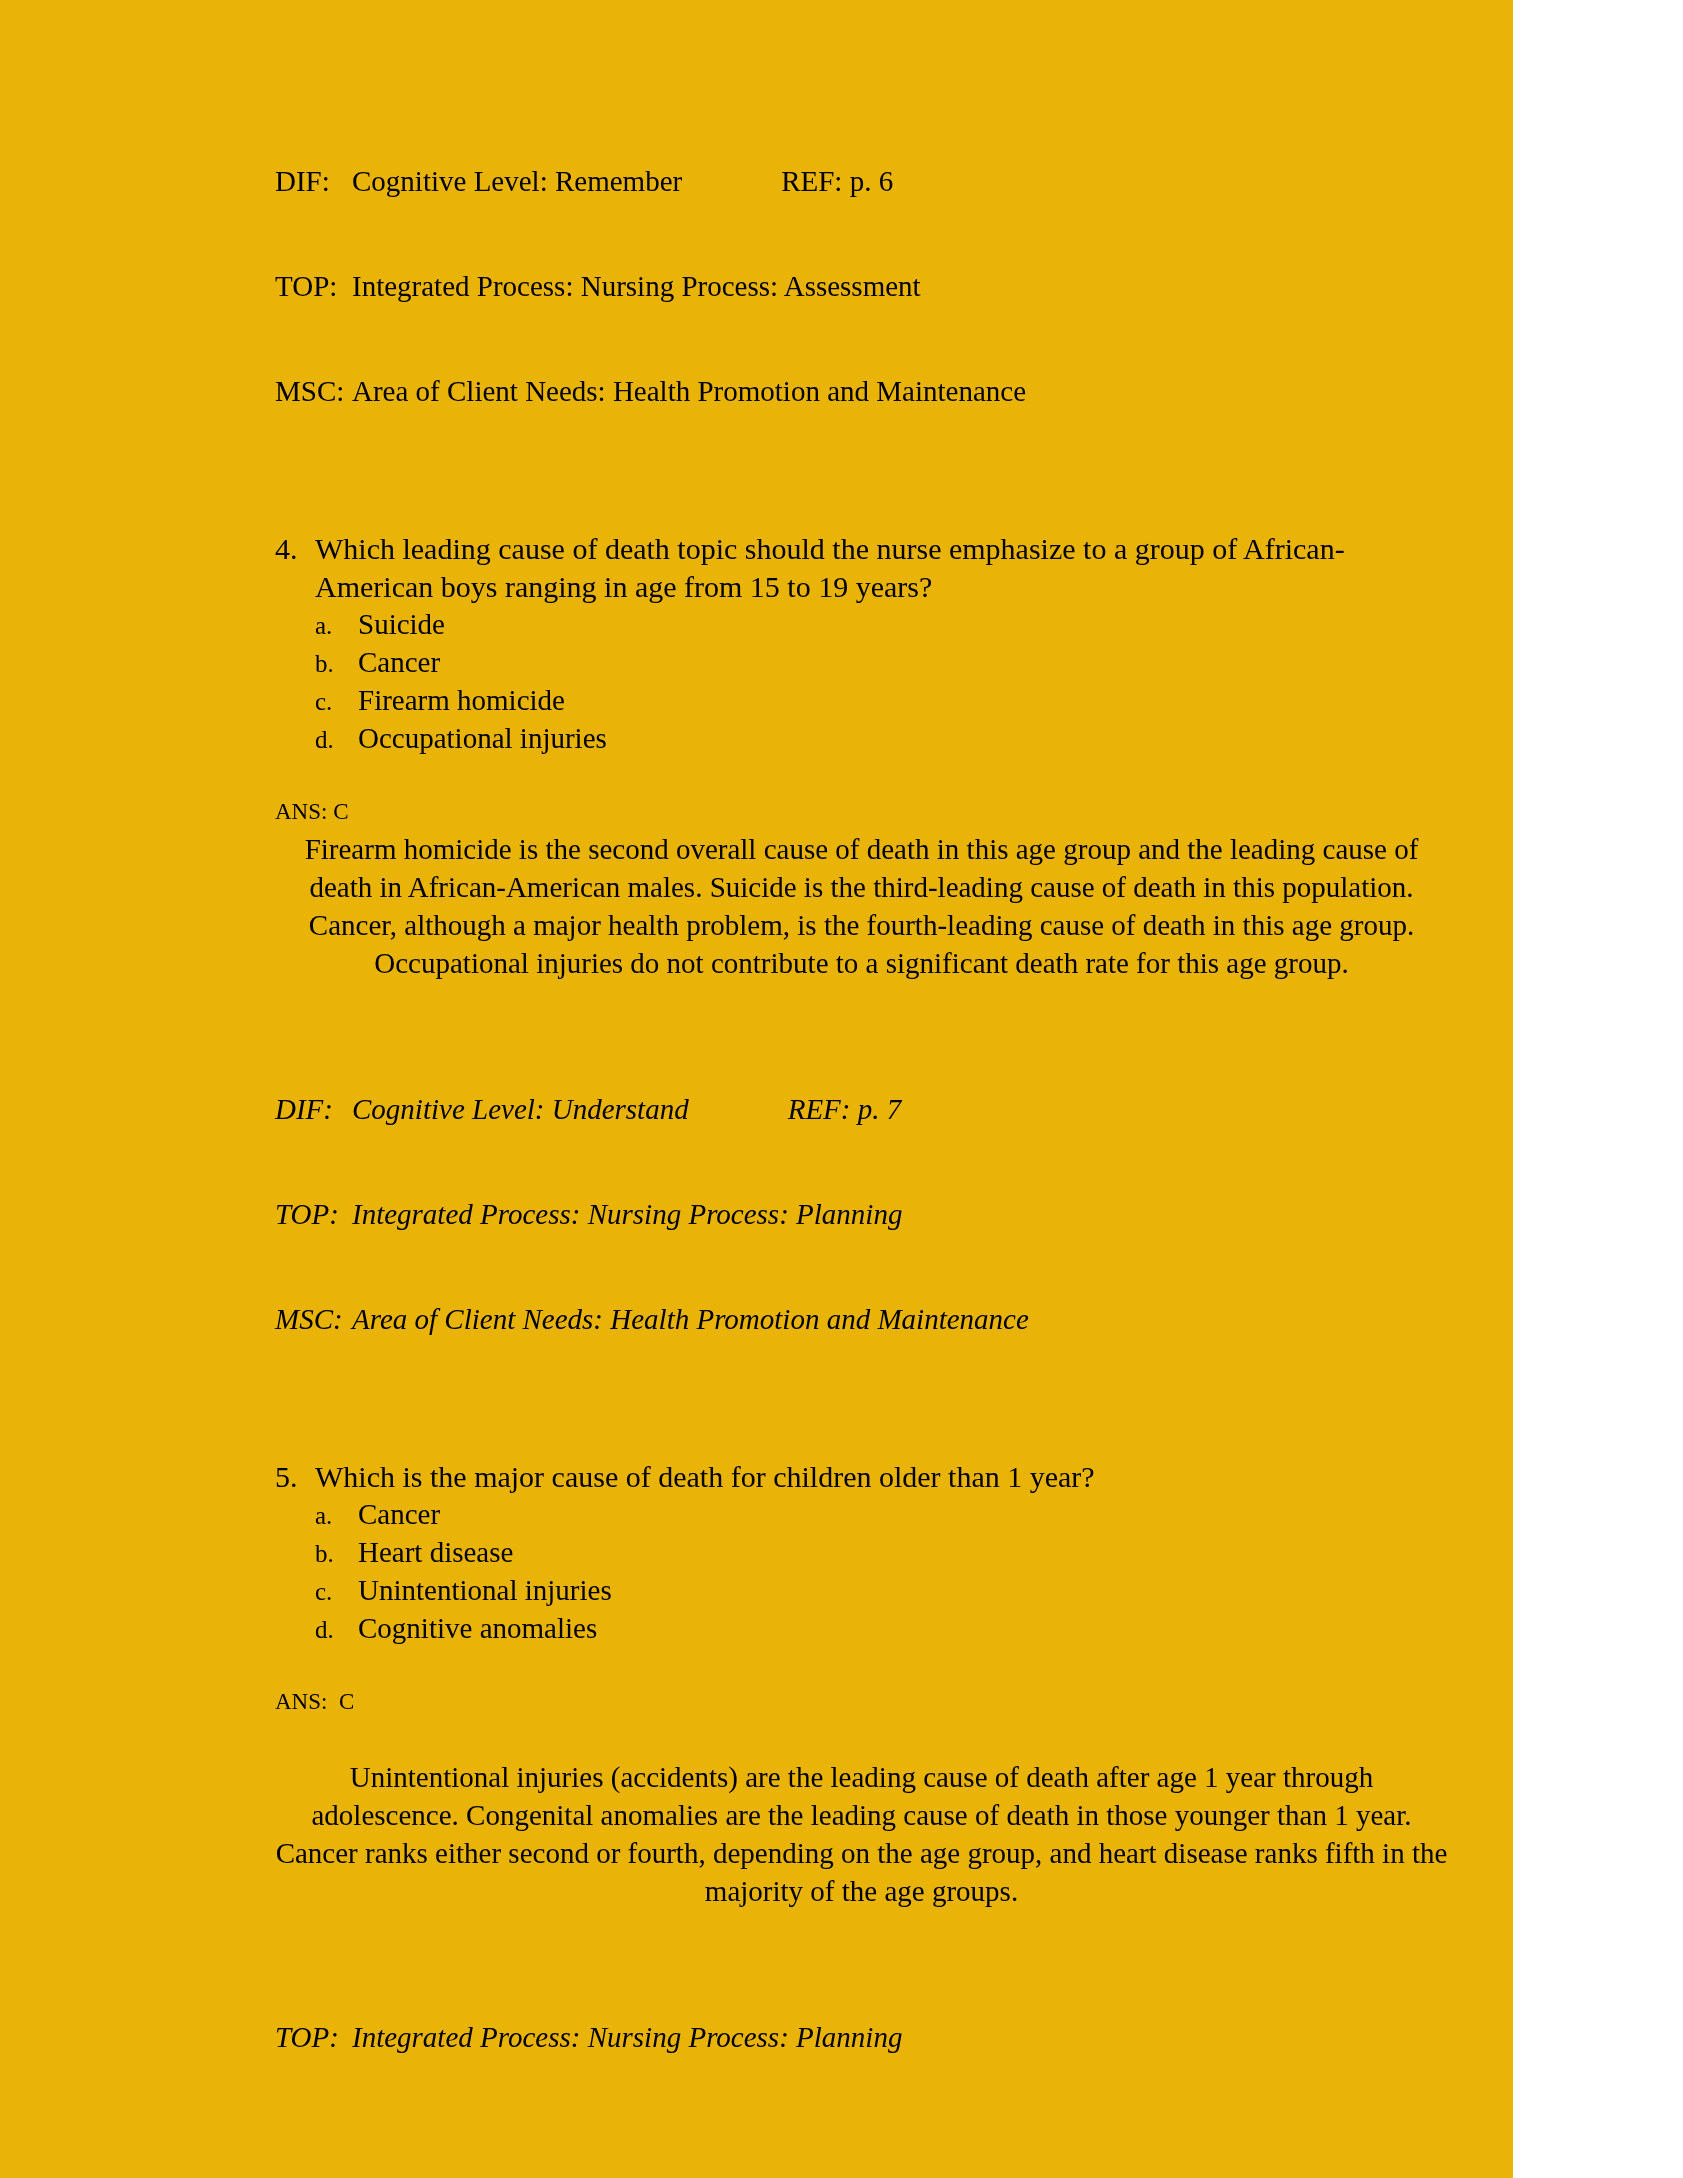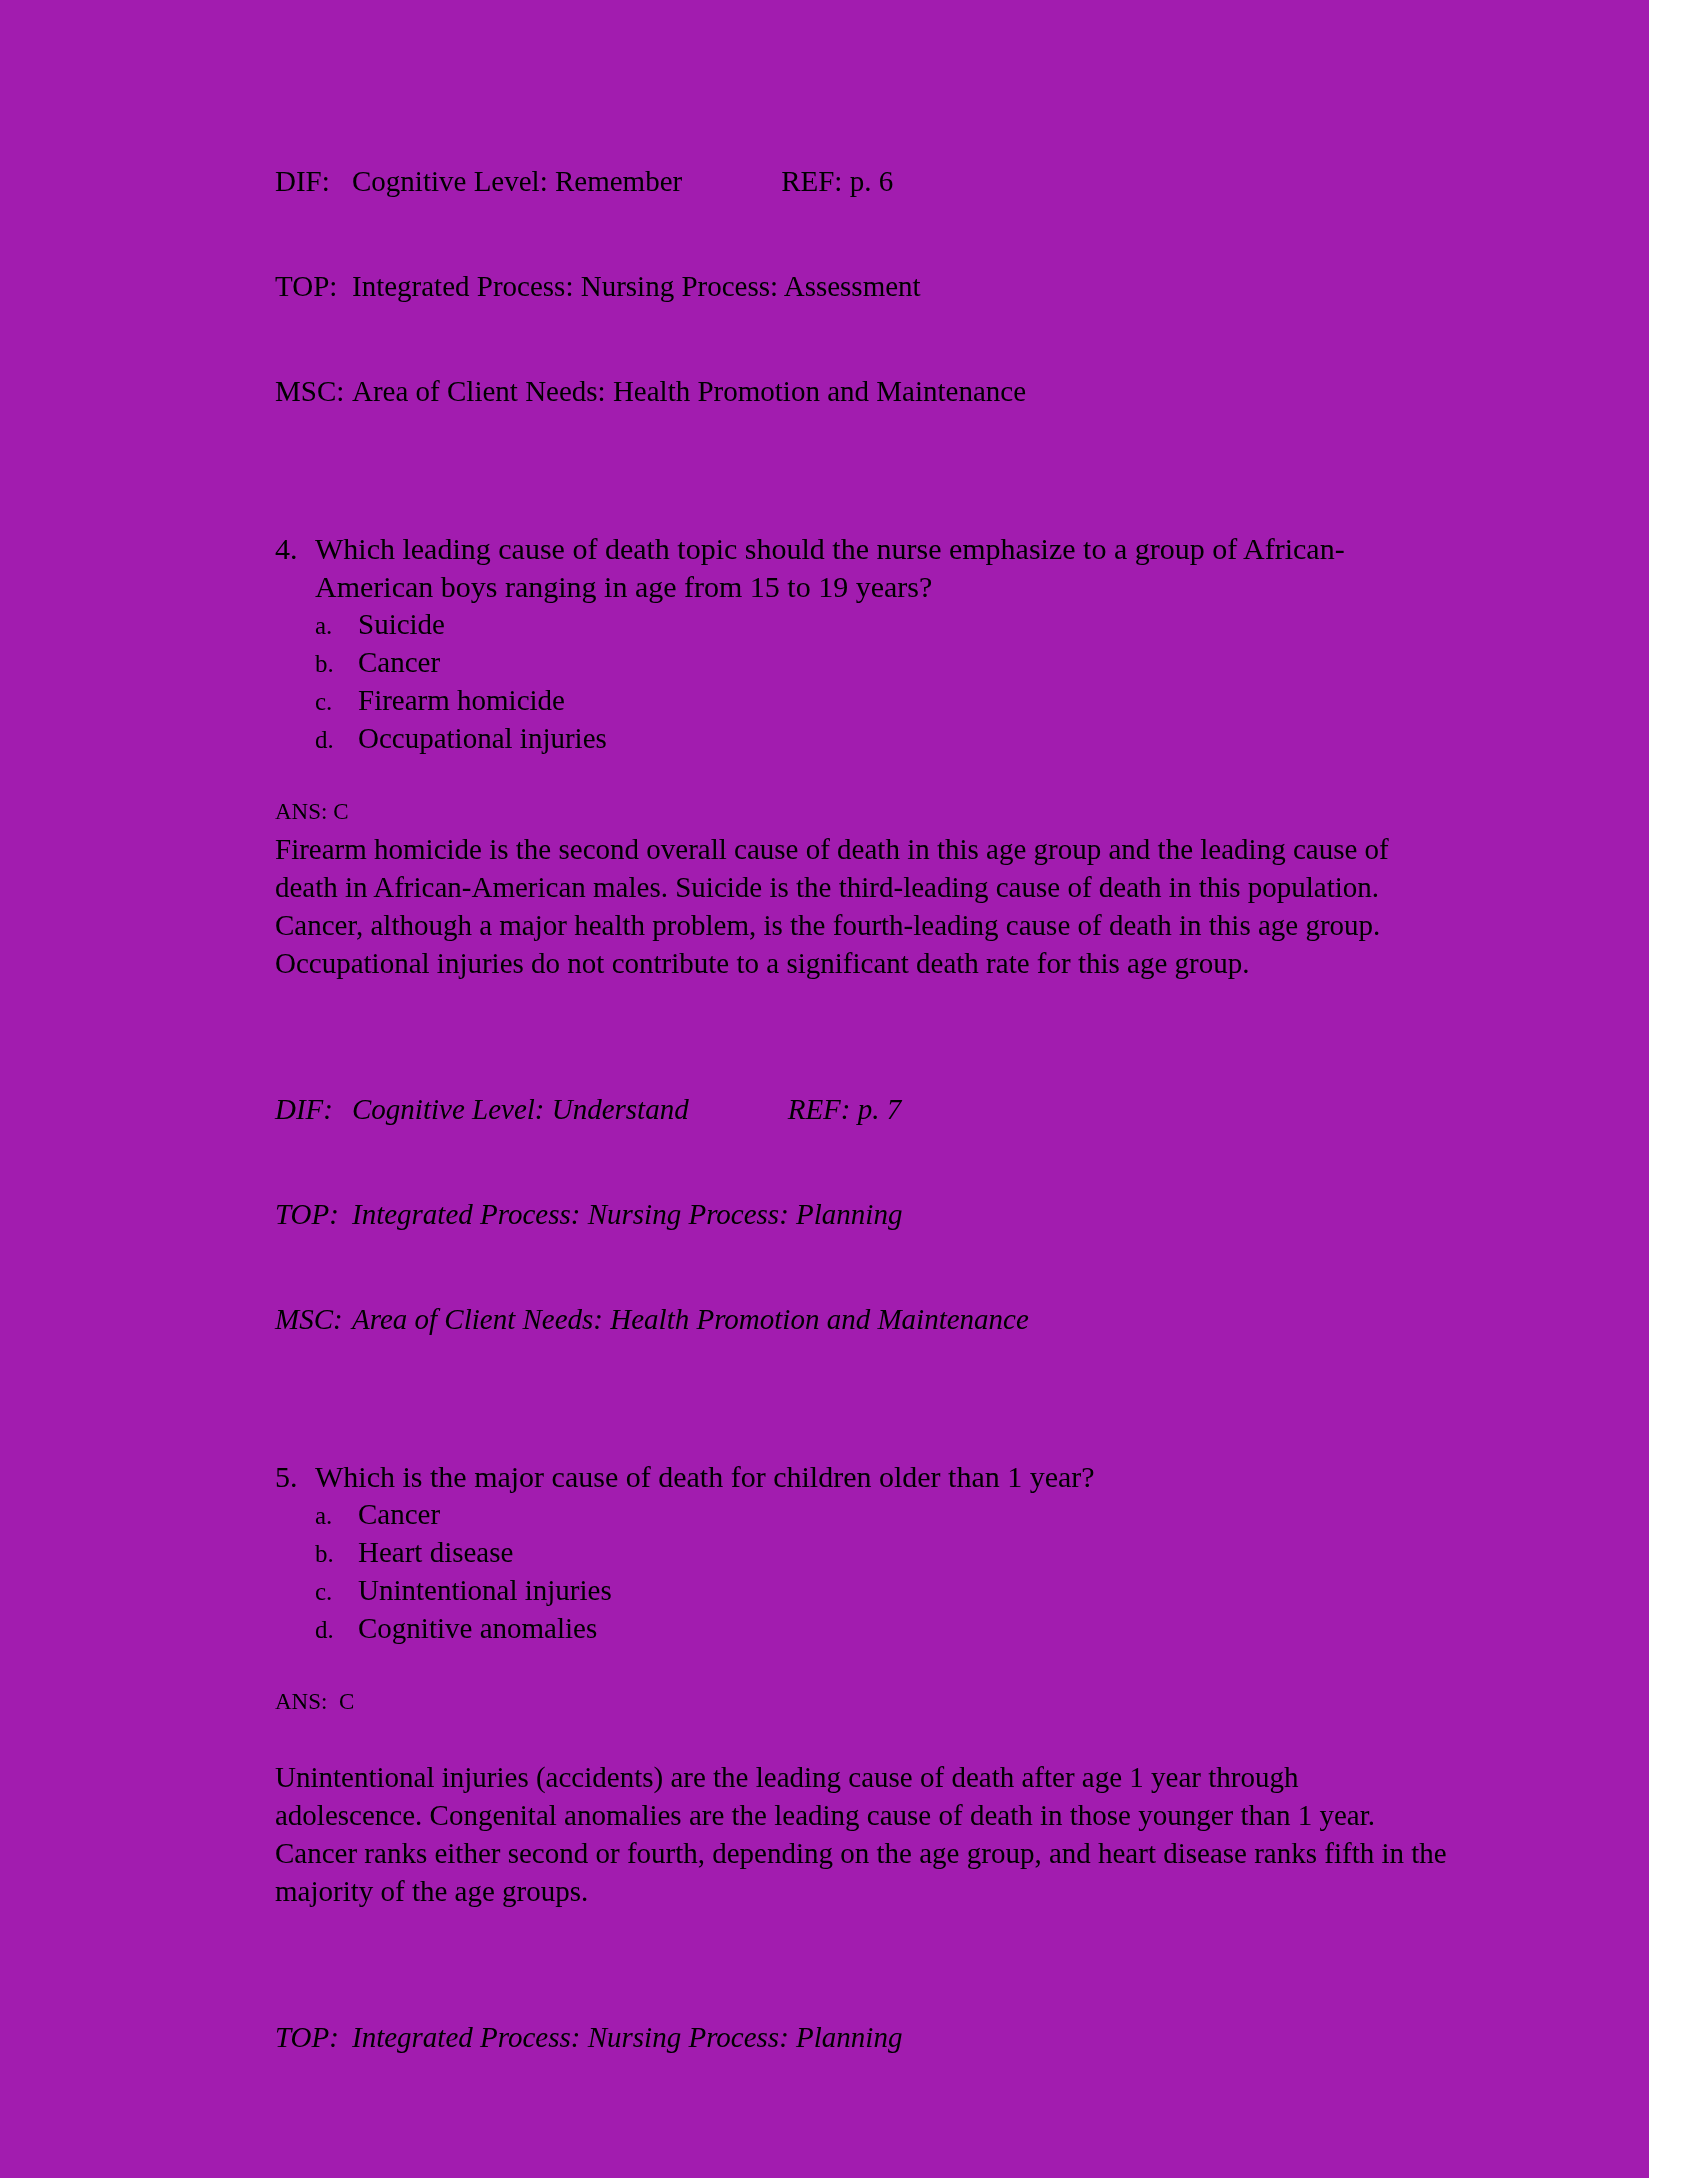--- a/index.html
+++ b/index.html
@@ -9,23 +9,23 @@
   }
   body {
     width: 1683px;
     height: 2178px;
     font-family: "Liberation Serif", "DejaVu Serif", serif;
     color: #000000;
     -webkit-font-smoothing: antialiased;
   }
   .page {
     position: relative;
-    width: 1649px;
+    width: 1513px;
     height: 2178px;
-    background: #a21caf;
+    background: #eab308;
     box-sizing: border-box;
     padding: 94px 248px 0 275px;
   }
   .content {
     width: 1173px;
   }
 
   
   .meta-block {
     font-size: 29px;
@@ -90,21 +90,21 @@
   .ans-line {
     font-size: 23px;
     line-height: 36px;
     margin: 0;
     white-space: pre;
   }
   .rationale {
     font-size: 29px;
     line-height: 38px;
     margin: 0;
-    text-align: left;
+    text-align: center;
   }
   .blank-line { height: 38px; }
 
   .ans-group { margin-top: 36px; }
   .meta-group { margin-top: 40px; font-style: italic; }
 </style>
 </head>
 <body>
 
 <div class="page">

